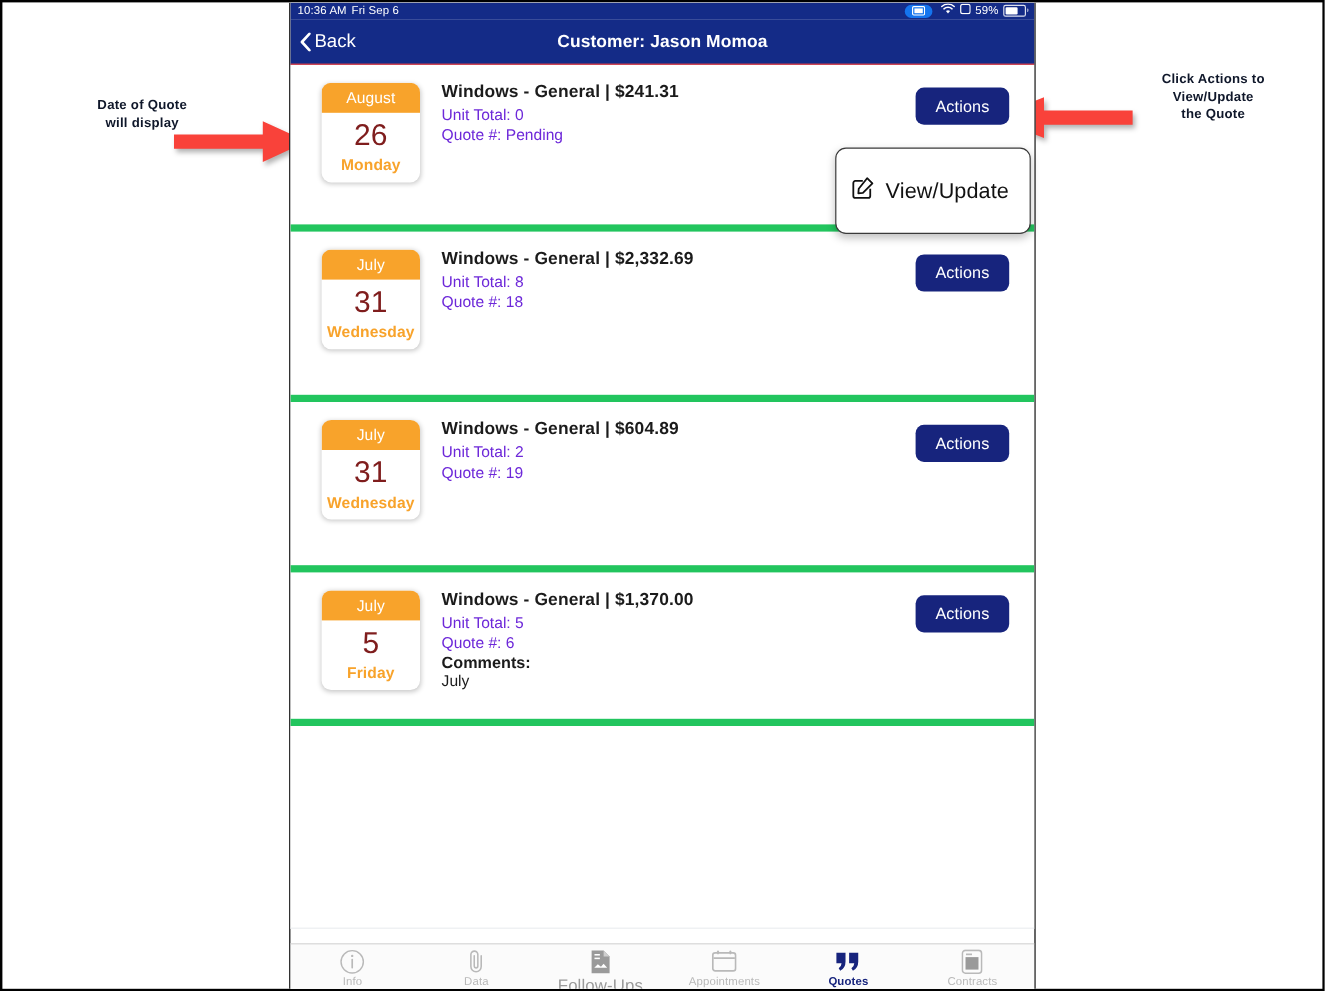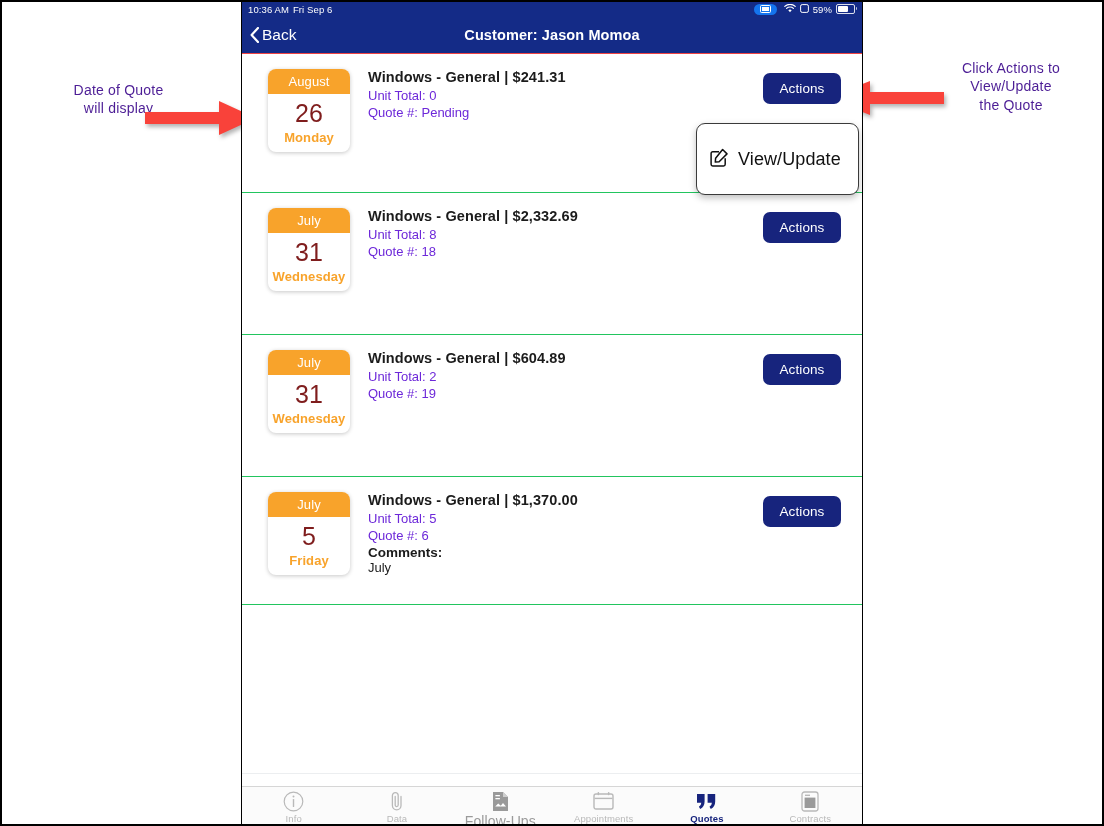--- a/index.html
+++ b/index.html
@@ -18,23 +18,23 @@
     height: 826px;
     box-sizing: border-box;
     border: 2px solid #000000;
     background: #ffffff;
     overflow: hidden;
   }
 
   
   .annot {
     position: absolute;
-    color: #4c1d95;
-    font-weight: normal;
-    font-size: 14px;
+    color: #0f172a;
+    font-weight: bold;
+    font-size: 11px;
     line-height: 1.32;
     letter-spacing: .2px;
   }
   #annot-left {
     left: 4px; top: 79px;
     width: 225px;
     text-align: center;
   }
   #annot-right {
     right: 6px; top: 57px;
@@ -142,21 +142,21 @@
 
   
   #quote-list {
     background: #ffffff;
   }
   .quote-row {
     position: relative;
     display: flex;
     align-items: flex-start;
     padding: 14px 0 0 0;
-    border-bottom: 1px solid #22c55e;
+    border-bottom: 6px solid #22c55e;
     box-sizing: border-box;
   }
 
   .cal-card {
     width: 82px;
     margin-left: 26px;
     margin-top: 1px;
     border-radius: 8px;
     background: #ffffff;
     box-shadow: 0 1px 4px rgba(0,0,0,.22);

